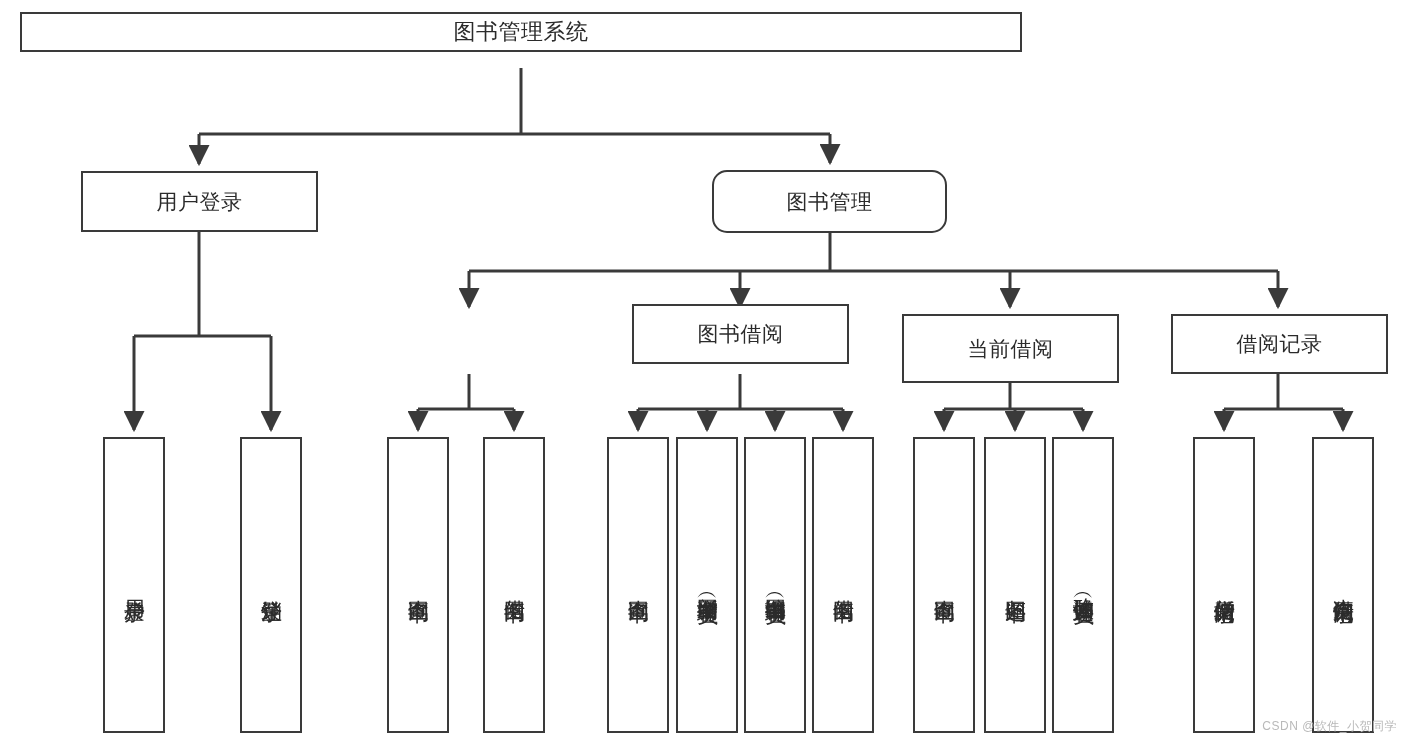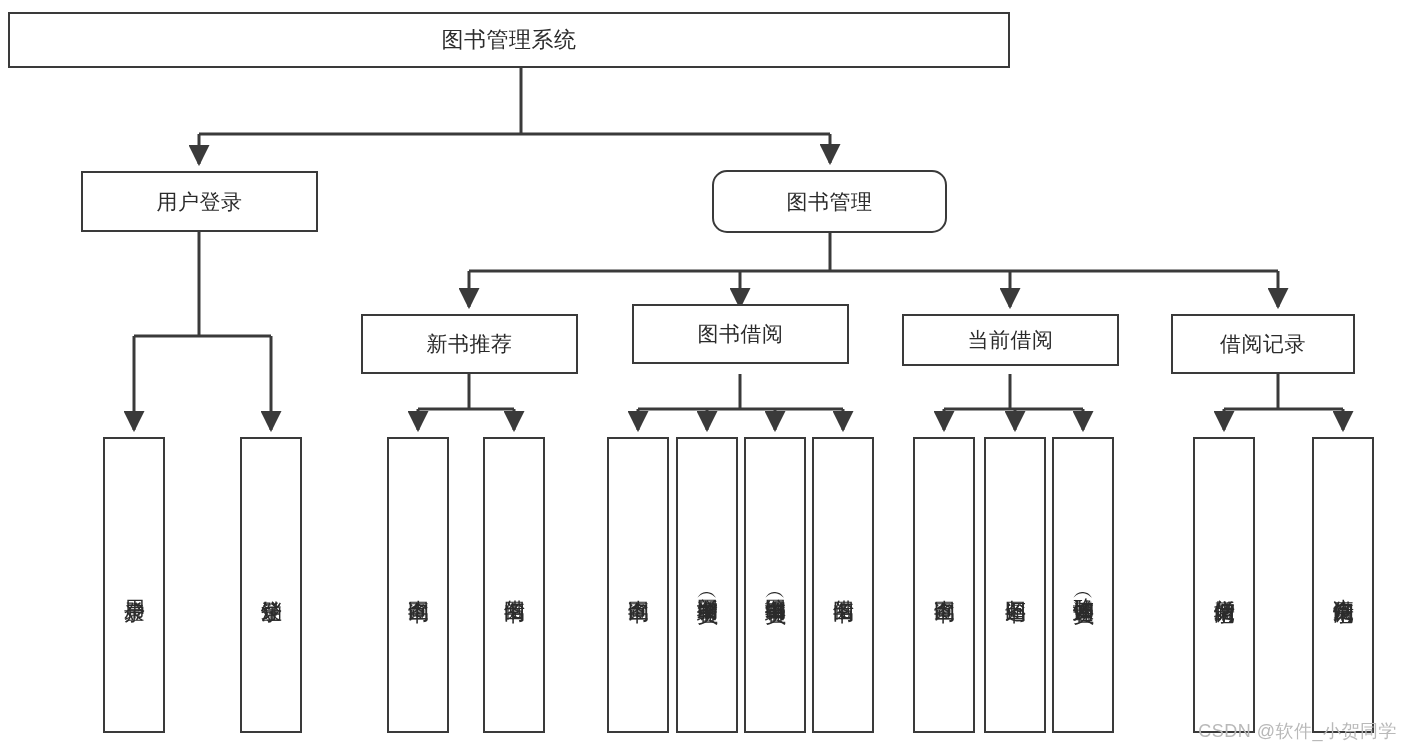--- a/index.html
+++ b/index.html
@@ -60,22 +60,22 @@
     text-orientation: upright;
     font-size: 21px;
     line-height: 1.18;
     letter-spacing: 1px;
     max-height: 270px;
     white-space: normal;
   }
   .watermark {
     position: absolute;
     right: 8px;
-    bottom: 4px;
-    font-size: 18px;
+    bottom: 12px;
+    font-size: 12px;
     color: #b9b9b9;
     white-space: nowrap;
     letter-spacing: 0.5px;
   }
 </style>
 </head>
 <body>
 
 <div id="canvas">
 
@@ -134,41 +134,38 @@
     </g>
 
     <g stroke="#3a3a3a" stroke-width="3" fill="none">
       <path d="M 1278 374 L 1278 409"></path>
       <path d="M 1224 409 L 1343 409"></path>
       <path d="M 1224 409 L 1224 430" marker-end="url(#arrow)"></path>
       <path d="M 1343 409 L 1343 430" marker-end="url(#arrow)"></path>
     </g>
   </svg>
 
-  <div class="node horiz root" style="left: 8px; top: 12px; width: 1002px; height: 56px;">
+  <div class="node horiz root" style="left: 20px; top: 12px; width: 1002px; height: 40px;">
     <span class="label">图书管理系统</span>
   </div>
 
   <div class="node horiz" style="left: 81px; top: 171px; width: 237px; height: 61px;">
     <span class="label">用户登录</span>
   </div>
   <div class="node horiz" style="left: 712px; top: 170px; width: 235px; height: 63px; border-radius: 15px;">
     <span class="label">图书管理</span>
   </div>
 
-  <div class="node horiz" style="left: 361px; top: 314px; width: 217px; height: 60px;">
-    <span class="label">新书推荐</span>
-  </div>
   <div class="node horiz" style="left: 632px; top: 304px; width: 217px; height: 60px;">
     <span class="label">图书借阅</span>
   </div>
-  <div class="node horiz" style="left: 902px; top: 314px; width: 217px; height: 52px;">
+  <div class="node horiz" style="left: 902px; top: 314px; width: 217px; height: 69px;">
     <span class="label">当前借阅</span>
   </div>
-  <div class="node horiz" style="left: 1171px; top: 314px; width: 184px; height: 60px;">
+  <div class="node horiz" style="left: 1171px; top: 314px; width: 217px; height: 60px;">
     <span class="label">借阅记录</span>
   </div>
 
   <div class="node vert" style="left: 103px; top: 437px; width: 62px; height: 296px;">
     <span class="label">用户登录</span>
   </div>
   <div class="node vert" style="left: 240px; top: 437px; width: 62px; height: 296px;">
     <span class="label">注销登录</span>
   </div>
   <div class="node vert" style="left: 387px; top: 437px; width: 62px; height: 296px;">

